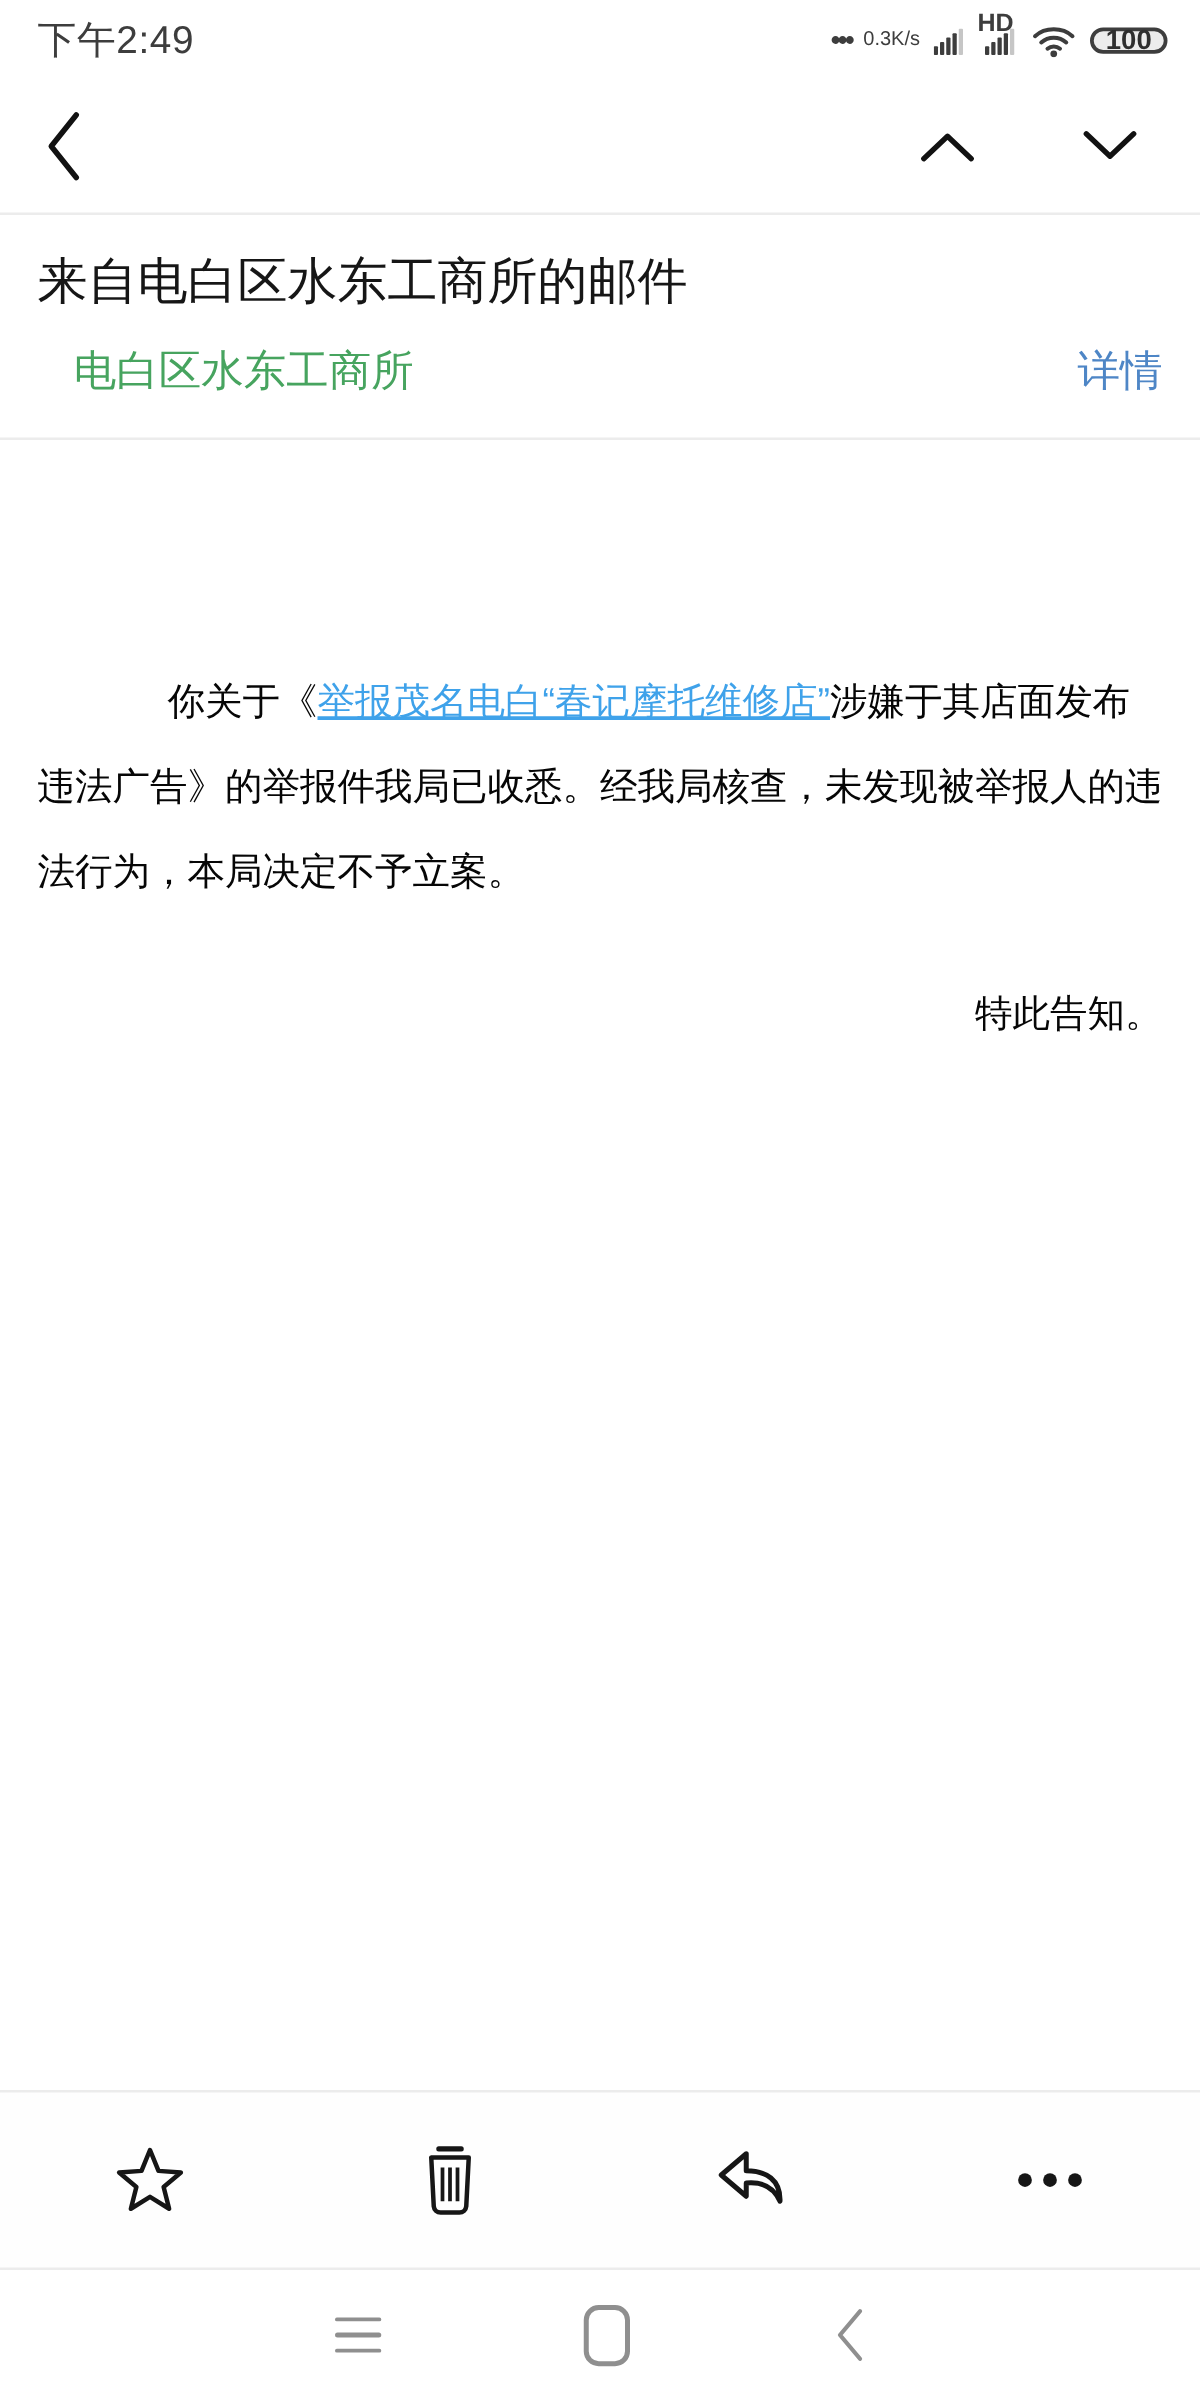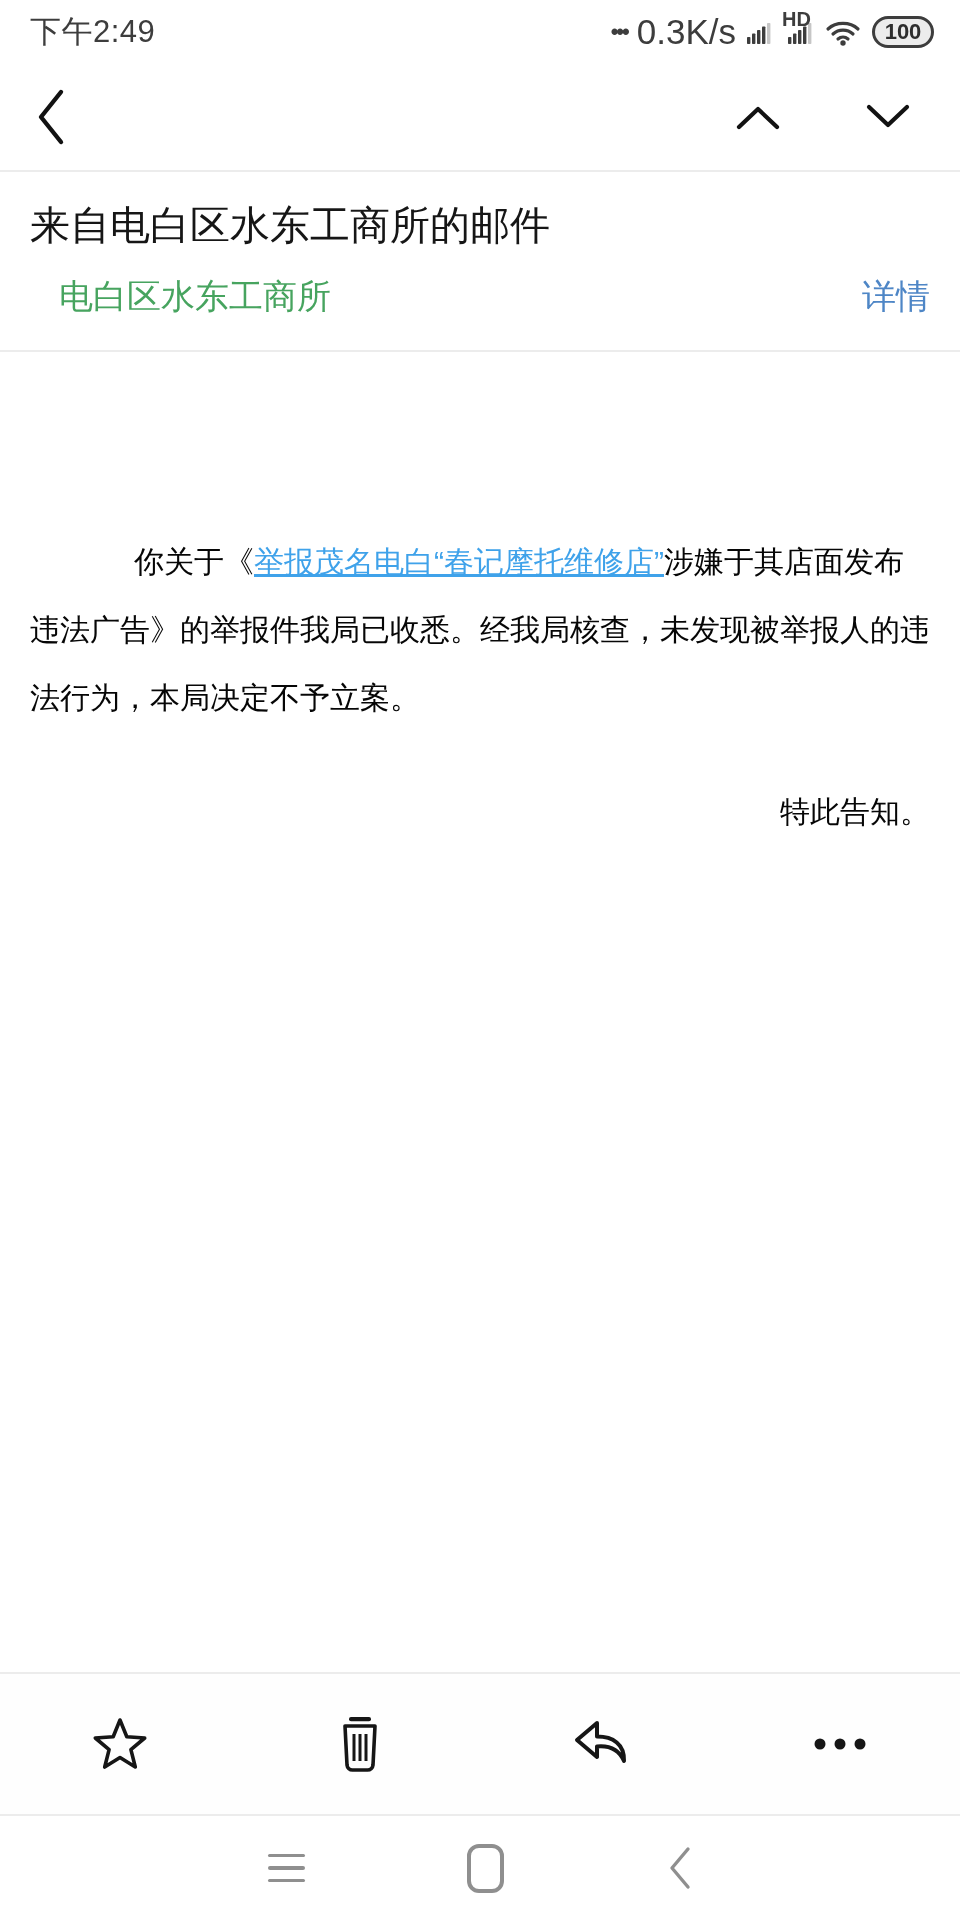--- a/index.html
+++ b/index.html
@@ -17,26 +17,26 @@
 
   
   .status-bar {
     height: 64px; flex: 0 0 64px;
     display: flex; align-items: center; justify-content: space-between;
     padding: 0 26px 0 30px; color: #3d3d3d;
   }
   .status-time { font-size: 31px; font-weight: 500; letter-spacing: 0.5px; }
   .status-right { display: flex; align-items: center; gap: 11px; }
   .status-dots { font-size: 22px; font-weight: 700; letter-spacing: -2px; margin-right: -2px; }
-  .status-speed { font-size: 35px; font-weight: 500; }
+  .status-speed { font-size: 16px; font-weight: 500; }
   .signal-wrap { position: relative; display: flex; align-items: flex-end; }
   .hd-label { position: absolute; top: -13px; left: -6px; font-size: 20px; font-weight: 700; color: #3d3d3d; }
   .battery {
     display: flex; align-items: center; justify-content: center;
-    min-width: 62px; height: 32px; padding: 0 9px;
+    min-width: 62px; height: 21px; padding: 0 9px;
     border: 3px solid #3d3d3d; border-radius: 16px;
     background: #ececec; font-size: 22px; font-weight: 600; color: #2e2e2e;
   }
 
   
   .header {
     height: 108px; flex: 0 0 108px;
     display: flex; align-items: center; justify-content: space-between;
     padding: 0 48px 0 34px;
     border-bottom: 2px solid #ececec;

